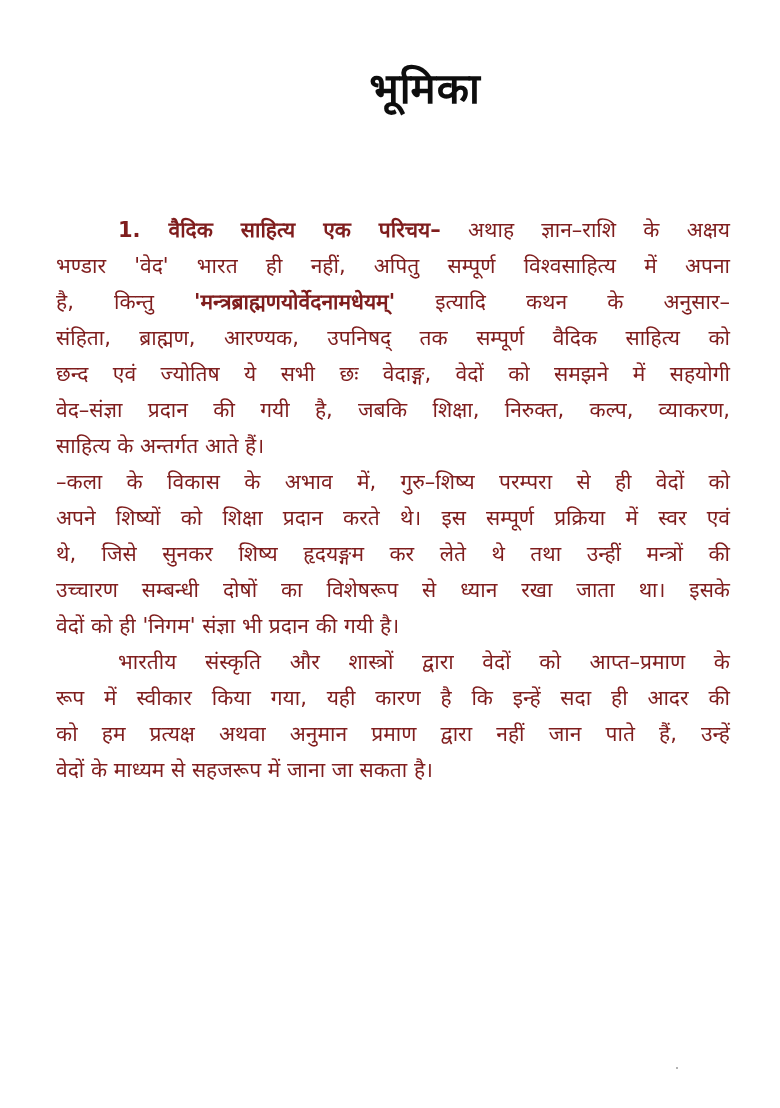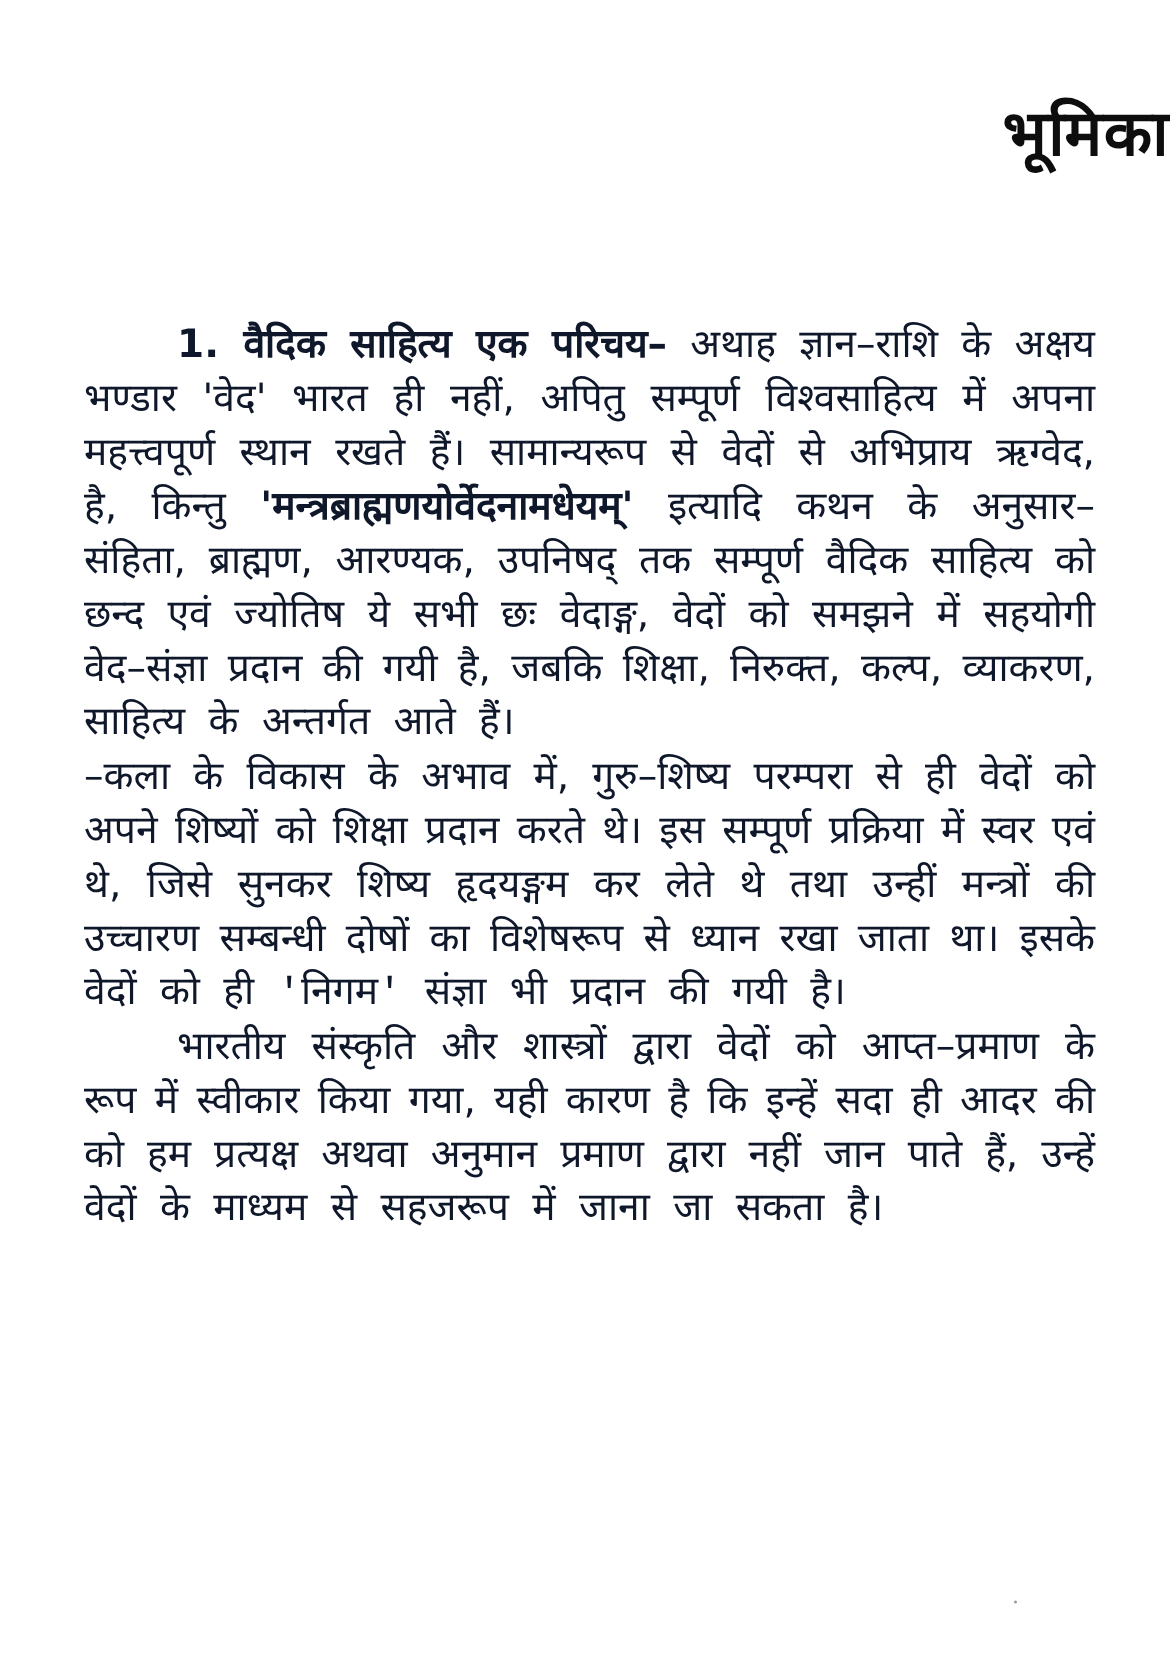--- a/index.html
+++ b/index.html
@@ -13,46 +13,45 @@
       position: relative;
       overflow: hidden;
       color: #111111;
       font-family: "DejaVu Sans", "Liberation Sans", sans-serif;
     }
     .page-title {
       position: absolute;
       top: 30px;
       left: 0;
       width: 100%;
-      text-align: right;
+      text-align: center;
       font-size: 42px;
       font-weight: bold;
       letter-spacing: 1px;
       color: #0d0d0d;
       padding-left: 70px;
       box-sizing: border-box;
     }
     .body-text {
       position: absolute;
       top: 212px;
       left: 56px;
       width: 674px;
     }
     .line {
       height: 36px;
       line-height: 36px;
-      font-size: 26px;
+      font-size: 21px;
       white-space: nowrap;
       text-align: justify;
       text-align-last: justify;
-      color: #0f172a;
+      color: #7f1d1d;
     }
     .line.last {
       text-align-last: left;
-      font-family: Liberation Mono, monospace;
     }
     .line.indent {
       padding-left: 62px;
     }
     .bold {
       font-weight: bold;
     }
     .speck {
       position: absolute;
       left: 676px;
@@ -66,21 +65,20 @@
 </head>
 <body>
 
 <h1 class="page-title">भूमिका</h1>
 
 <div class="body-text">
 
   <div class="paragraph">
     <div class="line indent"><span class="bold">1. वैदिक साहित्य एक परिचय–</span><span> अथाह ज्ञान–राशि के अक्षय</span></div>
     <div class="line">भण्डार 'वेद' भारत ही नहीं, अपितु सम्पूर्ण विश्वसाहित्य में अपना</div>
-    <div class="line">महत्त्वपूर्ण स्थान रखते हैं। सामान्यरूप से वेदों से अभिप्राय ऋग्वेद,</div>
     <div class="line"><span>है, किन्तु </span><span class="bold">'मन्त्रब्राह्मणयोर्वेदनामधेयम्'</span><span> इत्यादि कथन के अनुसार–</span></div>
     <div class="line">संहिता, ब्राह्मण, आरण्यक, उपनिषद् तक सम्पूर्ण वैदिक साहित्य को</div>
     <div class="line">छन्द एवं ज्योतिष ये सभी छः वेदाङ्ग, वेदों को समझने में सहयोगी</div>
     <div class="line">वेद–संज्ञा प्रदान की गयी है, जबकि शिक्षा, निरुक्त, कल्प, व्याकरण,</div>
     <div class="line last">साहित्य के अन्तर्गत आते हैं।</div>
   </div>
 
   <div class="paragraph">
     <div class="line">–कला के विकास के अभाव में, गुरु–शिष्य परम्परा से ही वेदों को</div>
     <div class="line">अपने शिष्यों को शिक्षा प्रदान करते थे। इस सम्पूर्ण प्रक्रिया में स्वर एवं</div>

